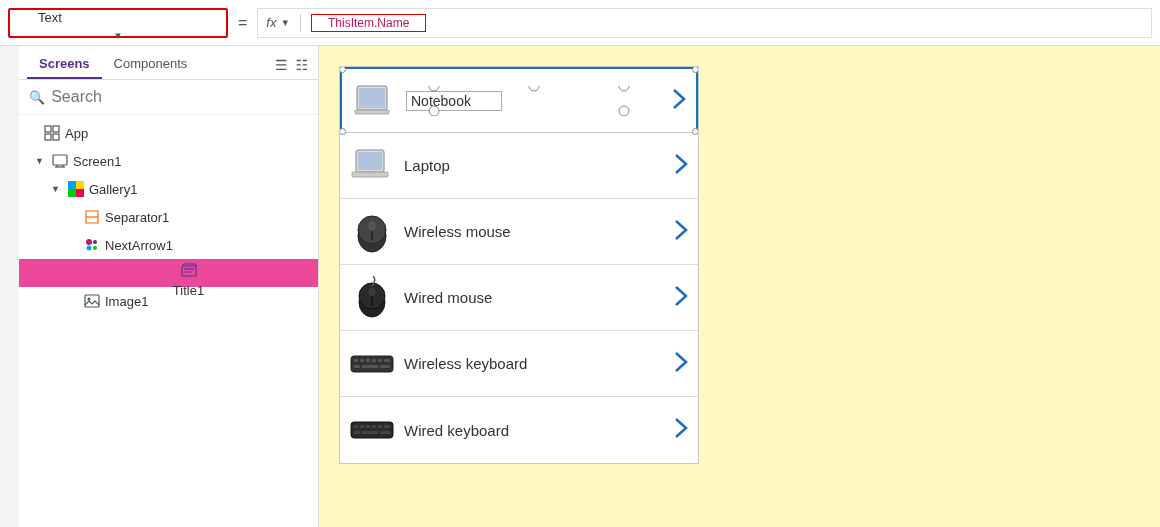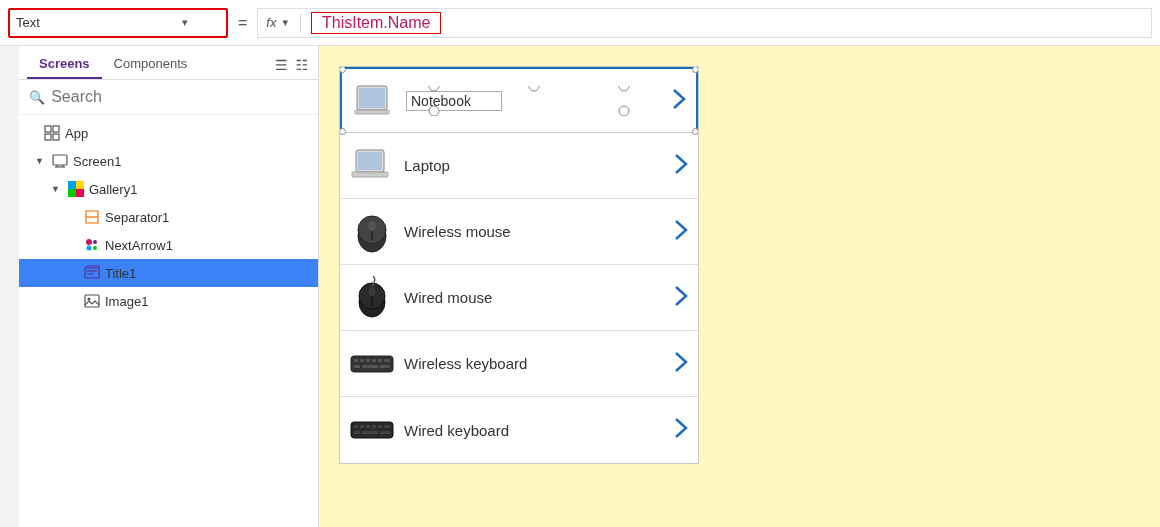--- a/index.html
+++ b/index.html
@@ -18,20 +18,21 @@
     .property-dropdown {
       display: flex;
       align-items: center;
       border: 2px solid #e00000;
       border-radius: 2px;
       height: 30px;
       padding: 0 6px;
       background: #fff;
       gap: 4px;
       min-width: 220px;
+      flex-direction: column;
     }
     .property-dropdown input {
       border: none;
       outline: none;
       font-size: 13px;
       color: #333;
       width: 160px;
       background: transparent;
     }
     .chevron-btn {
@@ -70,23 +71,23 @@
       cursor: pointer;
     }
     .formula-divider {
       width: 1px;
       height: 18px;
       background: #ccc;
       margin: 0 6px;
     }
     .formula-value {
       color: #c0175d;
-      font-size: 16px;
+      font-size: 12px;
       border: 1.5px solid #e00000;
-      padding: 1px 10px;
+      padding: 1px 16px;
     }
 
     
     .main-area {
       display: flex;
       height: calc(527px - 46px);
       margin-left: 19px;
     }
 
     
@@ -158,21 +159,22 @@
 
     .tree-item {
       display: flex;
       align-items: center;
       height: 28px;
       padding: 0 8px;
       cursor: pointer;
       gap: 4px;
     }
     .tree-item.selected {
-      background: #3b82f6;
+      background: #ec4899;
+      flex-direction: column;
     }
     .indent-1 { padding-left: 16px; }
     .indent-2 { padding-left: 32px; }
     .indent-3 { padding-left: 48px; }
 
     .expand-icon {
       font-size: 10px;
       color: #555;
       width: 12px;
       flex-shrink: 0;

